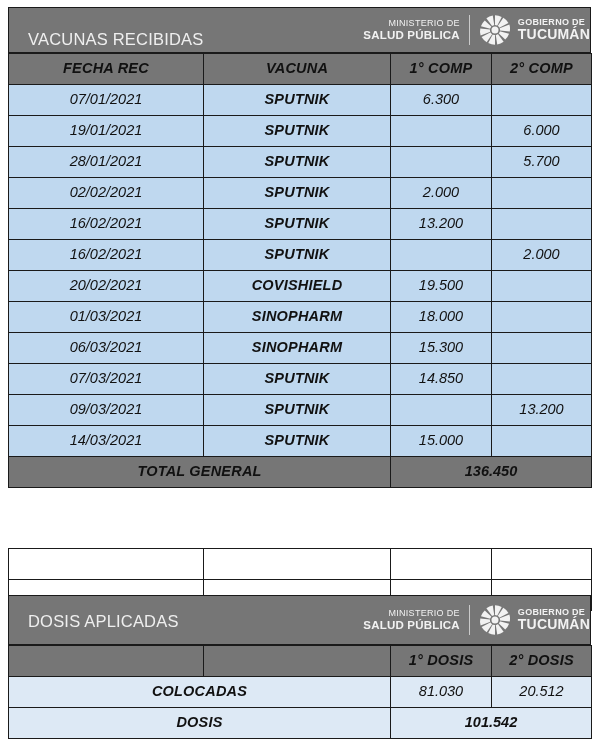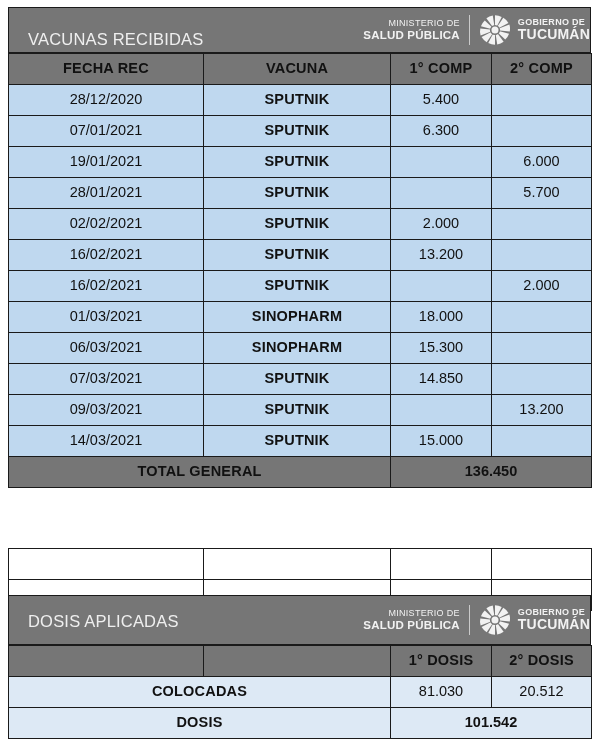--- a/index.html
+++ b/index.html
@@ -5,21 +5,21 @@
   html,body{margin:0;padding:0;background:#ffffff;}
   body{
     width:604px;height:756px;overflow:hidden;
     font-family:"Liberation Sans","DejaVu Sans",sans-serif;
     -webkit-font-smoothing:antialiased;
   }
   .sheet{position:relative;width:604px;height:756px;background:#ffffff;}
 
   
   .block{position:absolute;left:8px;width:583px;box-sizing:border-box;}
-  table.grid{border-collapse:collapse;table-layout:fixed;width:583px;}
+  table.grid{border-collapse:collapse;table-layout:fixed;width:583px;font-style:italic;}
   table.grid td{
     border:1px solid #1a1a1a;
     padding:0;
     height:30px;
     text-align:center;
     vertical-align:middle;
     font-size:14.5px;
     color:#111;
     line-height:1.05;
     overflow:hidden;
@@ -138,26 +138,20 @@
       </colgroup>
       <tbody>
         <tr>
           <td class="hdr">FECHA REC</td>
           <td class="hdr">VACUNA</td>
           <td class="hdr">1° COMP</td>
           <td class="hdr">2° COMP</td>
         </tr>
 
         <tr>
-          <td class="datecell">28/12/2020</td>
-          <td class="vaxcell">SPUTNIK</td>
-          <td class="numcell">5.400</td>
-          <td class="numcell"></td>
-        </tr>
-        <tr>
           <td class="datecell">07/01/2021</td>
           <td class="vaxcell">SPUTNIK</td>
           <td class="numcell">6.300</td>
           <td class="numcell"></td>
         </tr>
         <tr>
           <td class="datecell">19/01/2021</td>
           <td class="vaxcell">SPUTNIK</td>
           <td class="numcell"></td>
           <td class="numcell">6.000</td>
@@ -178,20 +172,26 @@
           <td class="datecell">16/02/2021</td>
           <td class="vaxcell">SPUTNIK</td>
           <td class="numcell">13.200</td>
           <td class="numcell"></td>
         </tr>
         <tr>
           <td class="datecell">16/02/2021</td>
           <td class="vaxcell">SPUTNIK</td>
           <td class="numcell"></td>
           <td class="numcell">2.000</td>
+        </tr>
+        <tr>
+          <td class="datecell">20/02/2021</td>
+          <td class="vaxcell">COVISHIELD</td>
+          <td class="numcell">19.500</td>
+          <td class="numcell"></td>
         </tr>
         <tr>
           <td class="datecell">01/03/2021</td>
           <td class="vaxcell">SINOPHARM</td>
           <td class="numcell">18.000</td>
           <td class="numcell"></td>
         </tr>
         <tr>
           <td class="datecell">06/03/2021</td>
           <td class="vaxcell">SINOPHARM</td>

